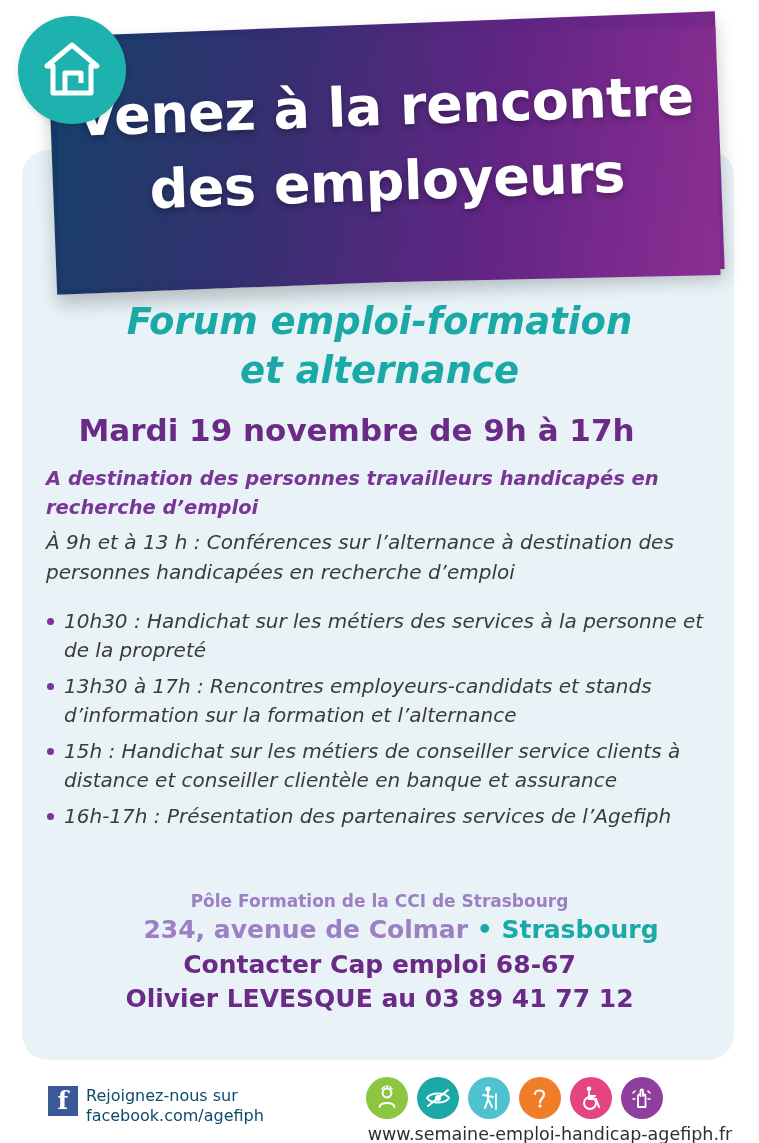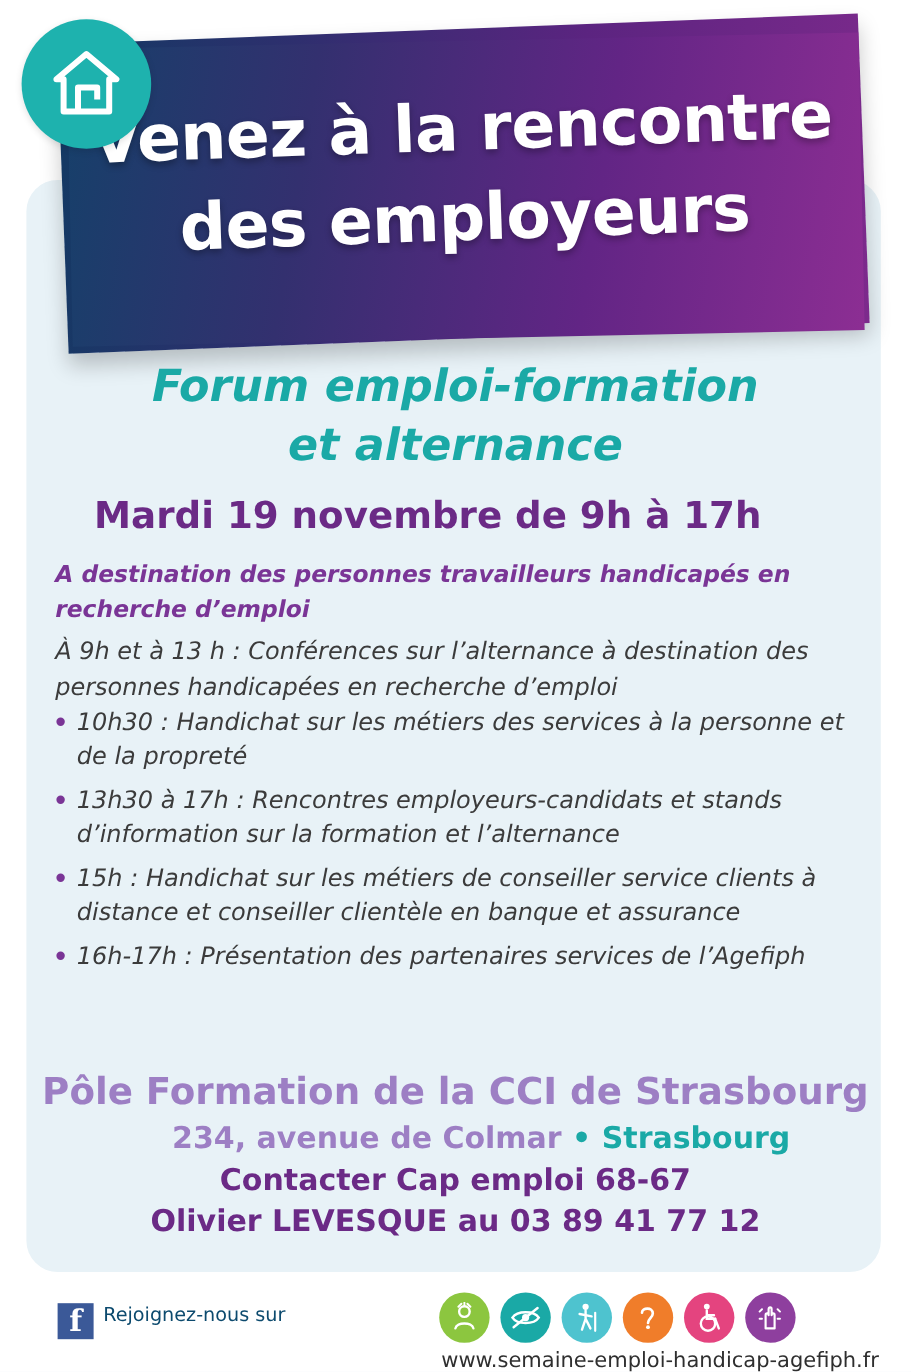--- a/index.html
+++ b/index.html
@@ -125,21 +125,21 @@
     color: #7a3596;
     font-weight: bold;
     font-size: 19.5px;
     line-height: 1.5;
     margin-bottom: 4px;
   }
   .intro-2 {
     color: #3b3b3b;
     font-size: 20px;
     line-height: 1.5;
-    margin-bottom: 0;
+    margin-bottom: 20px;
   }
   ul.items {
     list-style: none;
     margin: 0;
     padding: 0;
   }
   ul.items li {
     position: relative;
     padding-left: 18px;
     font-size: 20px;
@@ -161,21 +161,21 @@
   .venue {
     position: absolute;
     left: 0;
     top: 890px;
     width: 759px;
     text-align: center;
   }
   .venue .l1 {
     color: #9d7fc4;
     font-weight: bold;
-    font-size: 31px;
+    font-size: 17px;
     line-height: 1.34;
   }
   .venue .l2 {
     color: #9d7fc4;
     font-weight: bold;
     font-size: 25px;
     line-height: 1.34;
     padding-left: 43px;
   }
   .venue .l2 .city {
@@ -297,20 +297,21 @@
       <span class="city">Strasbourg</span>
     </div>
     <div class="l3">Contacter Cap emploi 68-67</div>
     <div class="l4">Olivier LEVESQUE au 03 89 41 77 12</div>
   </div>
 
   <div class="fb-block">
     <div class="fb-icon">f</div>
     <div class="fb-text">
       <div>Rejoignez-nous sur</div>
+      <div>facebook.com/agefiph</div>
     </div>
   </div>
 
   <div class="icon-row">
     <div class="pic" style="background:#8cc63f;">
       <svg width="26" height="26" viewBox="0 0 26 26" aria-hidden="true">
         <circle cx="13" cy="8" r="4.4" fill="none" stroke="#fff" stroke-width="2"></circle>
         <path d="M5.5 22 C6.5 16.5 19.5 16.5 20.5 22" fill="none" stroke="#fff" stroke-width="2" stroke-linecap="round"></path>
         <path d="M8 4 L10.5 1.5 M13 3 L13 0.5 M18 4 L15.5 1.5" stroke="#fff" stroke-width="1.6" stroke-linecap="round"></path>
       </svg>

